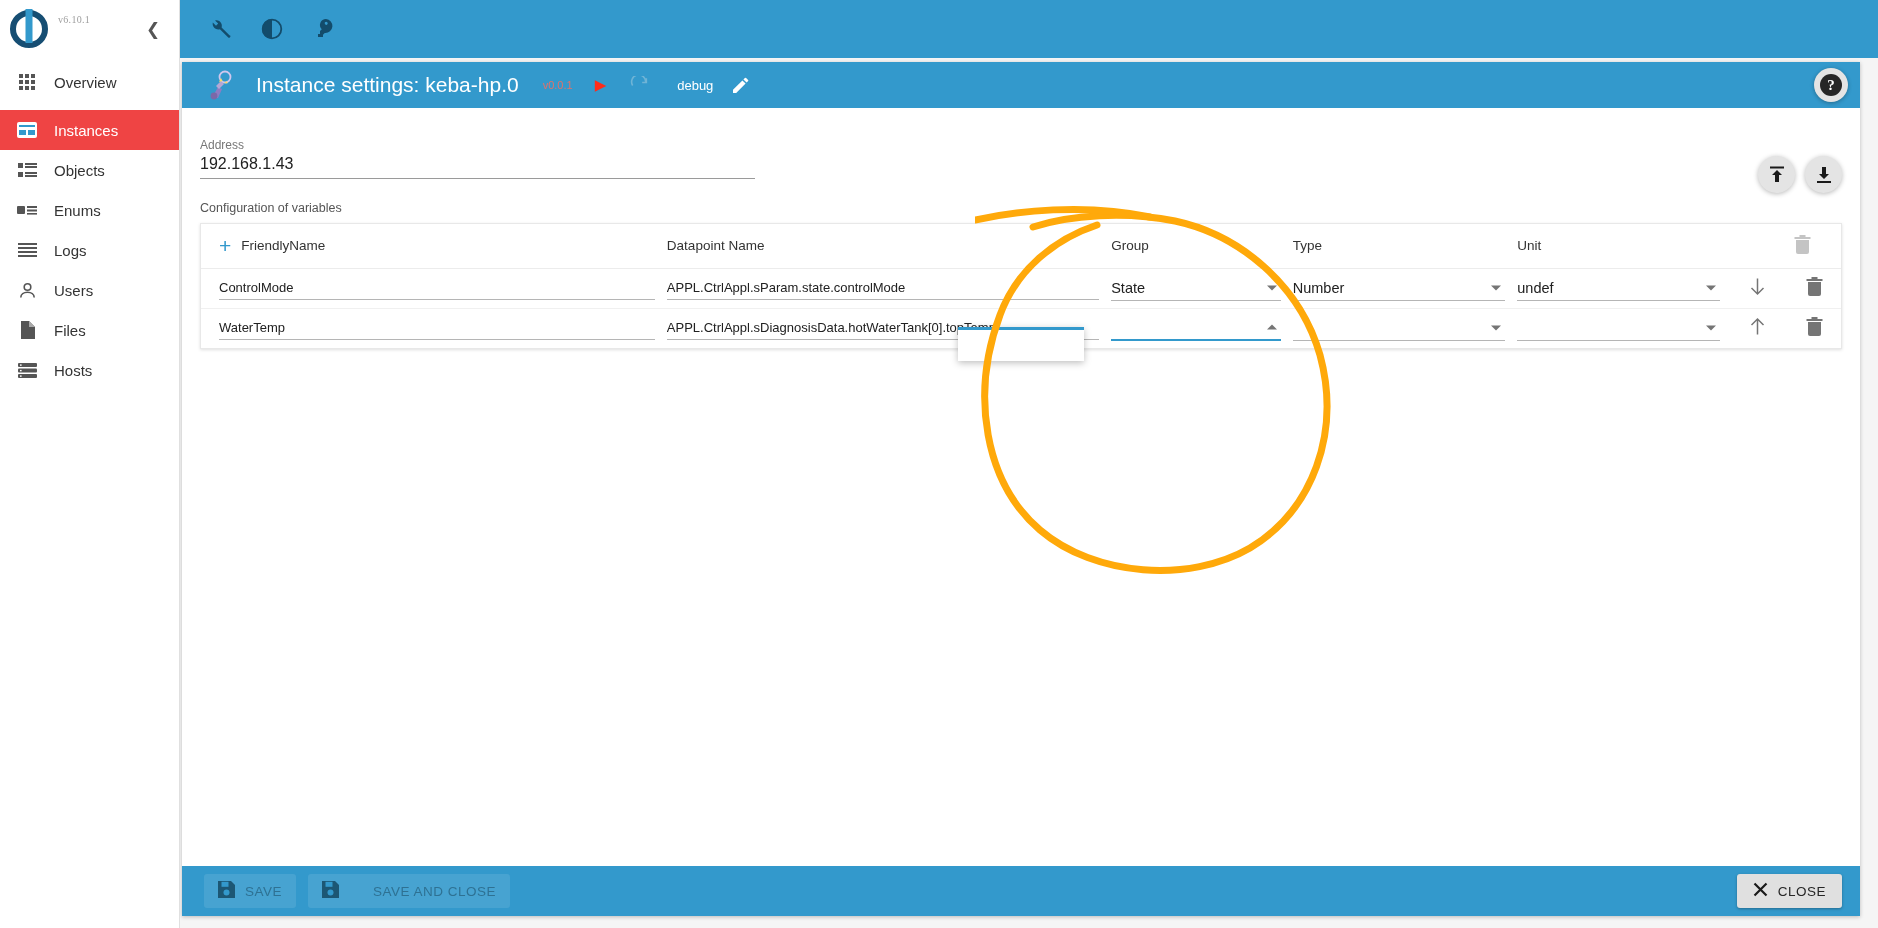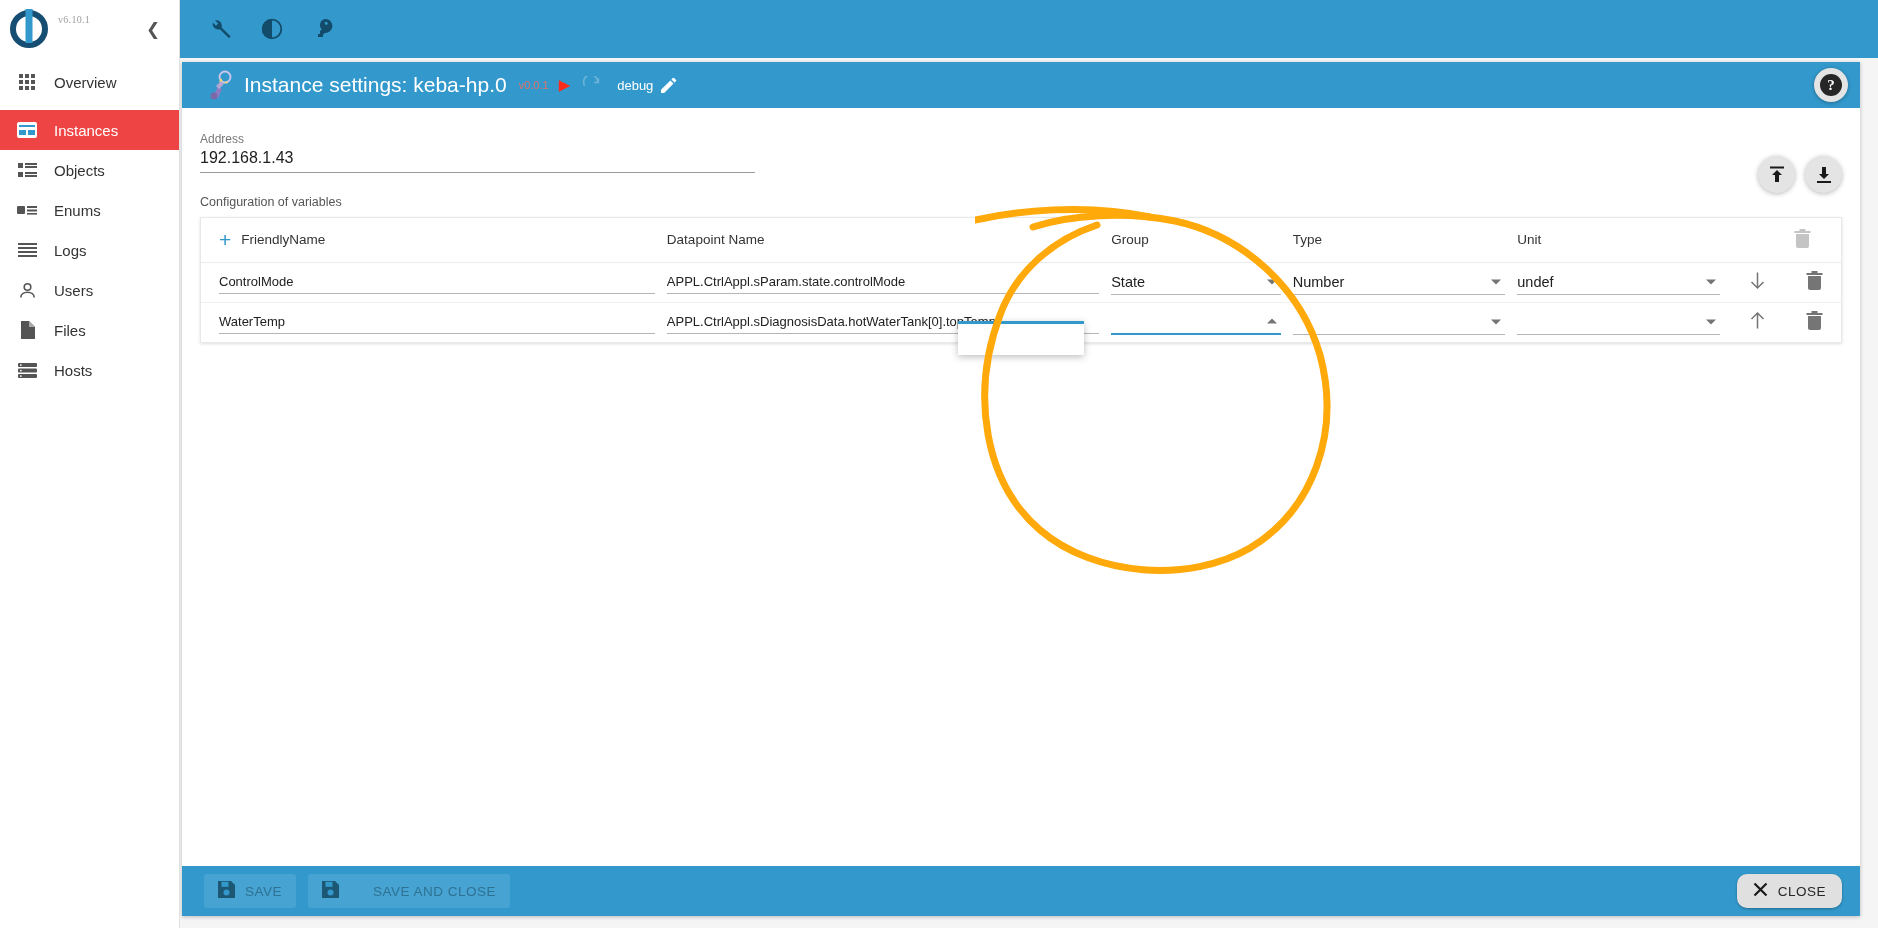--- a/index.html
+++ b/index.html
@@ -92,20 +92,21 @@
     background: #ffffff;
     box-shadow: 0 1px 4px rgba(0,0,0,0.24);
     display: flex; flex-direction: column;
     overflow: visible;
   }
   .card-header {
     height: 46px;
     background: #3399cc;
     display: flex; align-items: center;
     padding: 0 18px 0 22px;
+    gap: 12px;
     position: relative;
     flex: 0 0 46px;
   }
   .inst-icon {
     width: 34px; height: 30px; flex: 0 0 34px;
     position: relative;
   }
   .card-title {
     color: #ffffff; font-size: 21px; margin-left: 6px;
   }
@@ -124,21 +125,21 @@
     cursor: pointer;
   }
   .help-fab .qm {
     width: 22px; height: 22px; border-radius: 50%;
     background: #262626; color: #fff;
     font-size: 15px; font-weight: bold;
     display: flex; align-items: center; justify-content: center;
     font-family: "Liberation Serif", serif;
   }
 
-  .card-body { flex: 1 1 auto; position: relative; padding: 24px 18px 0 18px; overflow: visible; }
+  .card-body { flex: 1 1 auto; position: relative; padding: 30px 18px 0 18px; overflow: visible; }
 
   .corner-fabs {
     position: absolute; right: 18px; top: 48px;
     display: flex; gap: 10px;
   }
   .fab {
     width: 37px; height: 37px; border-radius: 50%;
     background: #e4e4e4;
     display: flex; align-items: center; justify-content: center;
     box-shadow: 0 1px 5px rgba(0,0,0,0.28);
@@ -260,21 +261,21 @@
     cursor: default;
     font-family: "Liberation Sans", sans-serif;
   }
   .btn-flat + .btn-flat { margin-left: 12px; gap: 34px; }
   .btn-close {
     position: absolute; right: 18px;
     display: inline-flex; align-items: center; gap: 10px;
     height: 34px; padding: 0 16px;
     background: #e0e0e0; color: #262626;
     font-size: 13.5px; letter-spacing: .5px;
-    border: none; border-radius: 10px;
+    border: none; border-radius: 3px;
     box-shadow: 0 1px 3px rgba(0,0,0,0.3);
     cursor: pointer;
     font-family: "Liberation Sans", sans-serif;
   }
 
   
   .annot {
     position: absolute;
     left: 795px; top: 205px;
     width: 380px; height: 375px;

